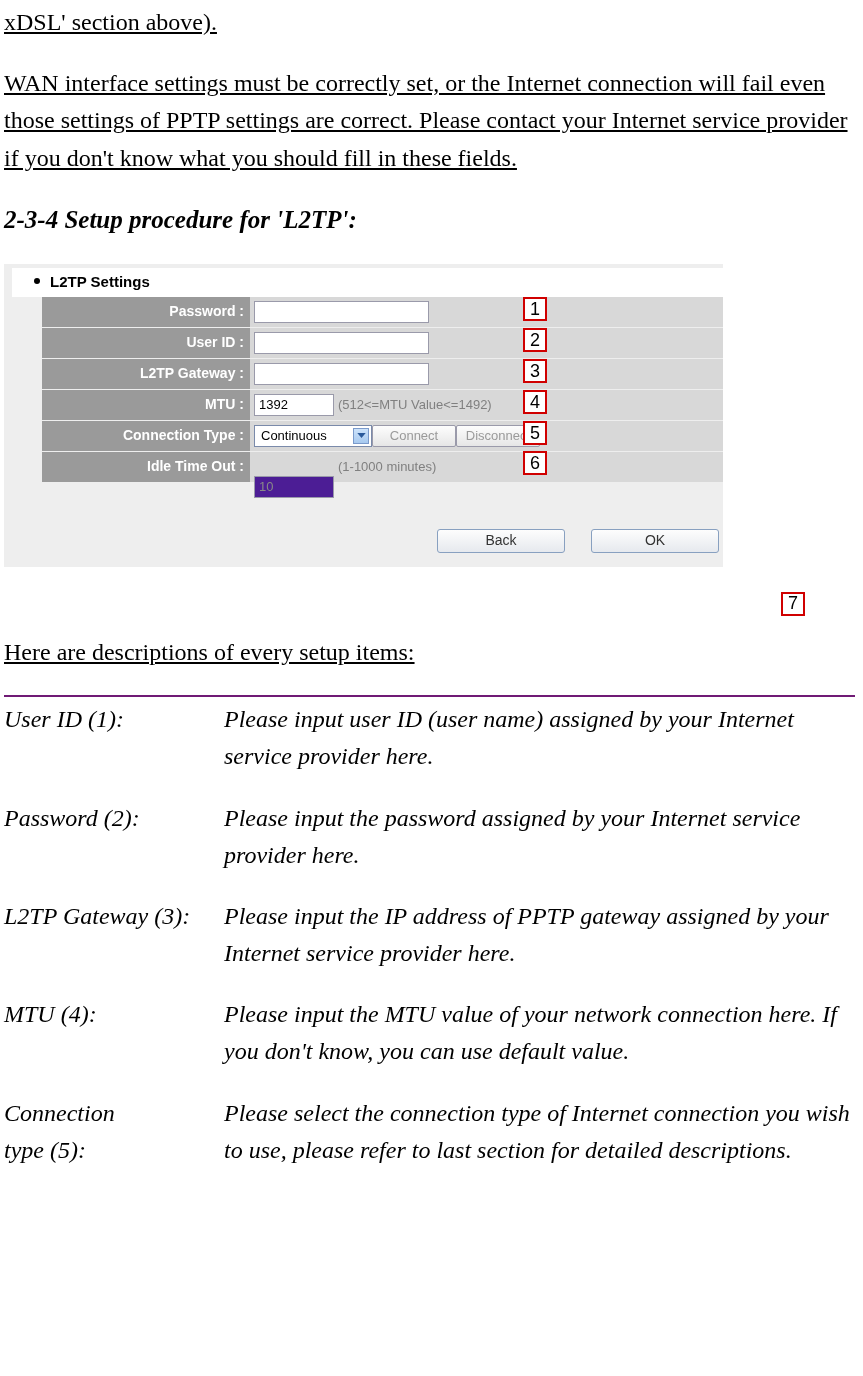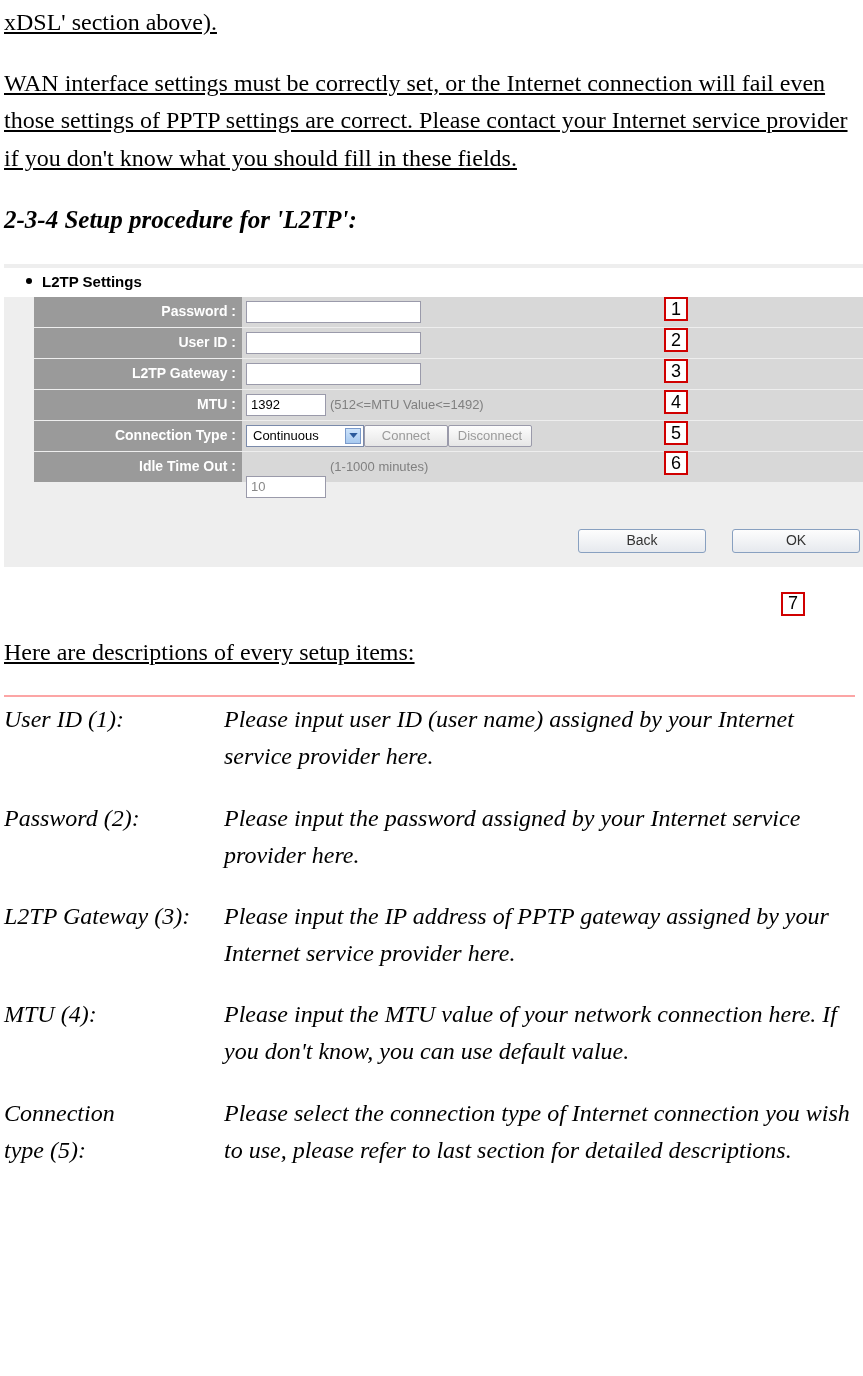--- a/index.html
+++ b/index.html
@@ -16,24 +16,24 @@
   .heading {
     font-weight: bold;
     font-style: italic;
     font-size: 25px;
     margin-top: 4px;
     margin-bottom: 24px;
   }
   
   .figure {
     position: relative;
-    width: 860px;
+    width: 719px;
     margin-bottom: 18px;
     background: #eee;
-    padding: 4px 0 14px 0;
+    padding: 4px 0 14px 8px;
   }
   .figure-inner {
     background: #eee;
     padding: 0 0 0 0;
   }
   .bullet-row {
     display: flex;
     align-items: center;
     padding: 2px 0 4px 22px;
     background: #fff;
@@ -83,21 +83,21 @@
   .txt-input {
     font-family: Arial, sans-serif;
     font-size: 13px;
     height: 22px;
     border: 1px solid #9a9aaa;
     background: #fff;
     padding: 0 4px;
   }
   .txt-input.w1 { width: 175px; }
   .txt-input.w2 { width: 80px; }
-  .txt-input.disabled { background: #ffffff; color: #888; margin-top: 40px; }
+  .txt-input.disabled { background: #4c1d95; color: #888; margin-top: 40px; }
   .select {
     font-family: Arial, sans-serif;
     font-size: 13px;
     height: 22px;
     border: 1px solid #7a8aaa;
     background: #fff;
     display: inline-flex;
     align-items: center;
     padding: 0 2px 0 6px;
     width: 118px;
@@ -177,21 +177,21 @@
     display: inline-flex;
     width: 24px; height: 24px;
     border: 2px solid #d00000;
     background: #fff;
     font-family: Arial, sans-serif;
     font-size: 18px;
     color: #000;
     align-items: center; justify-content: center;
   }
   
-  .defs { border-top: 2px solid #fca5a5; margin-top: 18px; padding-top: 4px; }
+  .defs { border-top: 2px solid #701a75; margin-top: 18px; padding-top: 4px; }
   .def-row { display: flex; margin-bottom: 24px; }
   .def-term {
     width: 220px;
     flex-shrink: 0;
     font-style: italic;
     font-size: 24px;
   }
   .def-term .line2 { display: block; }
   .def-desc {
     flex: 1;

